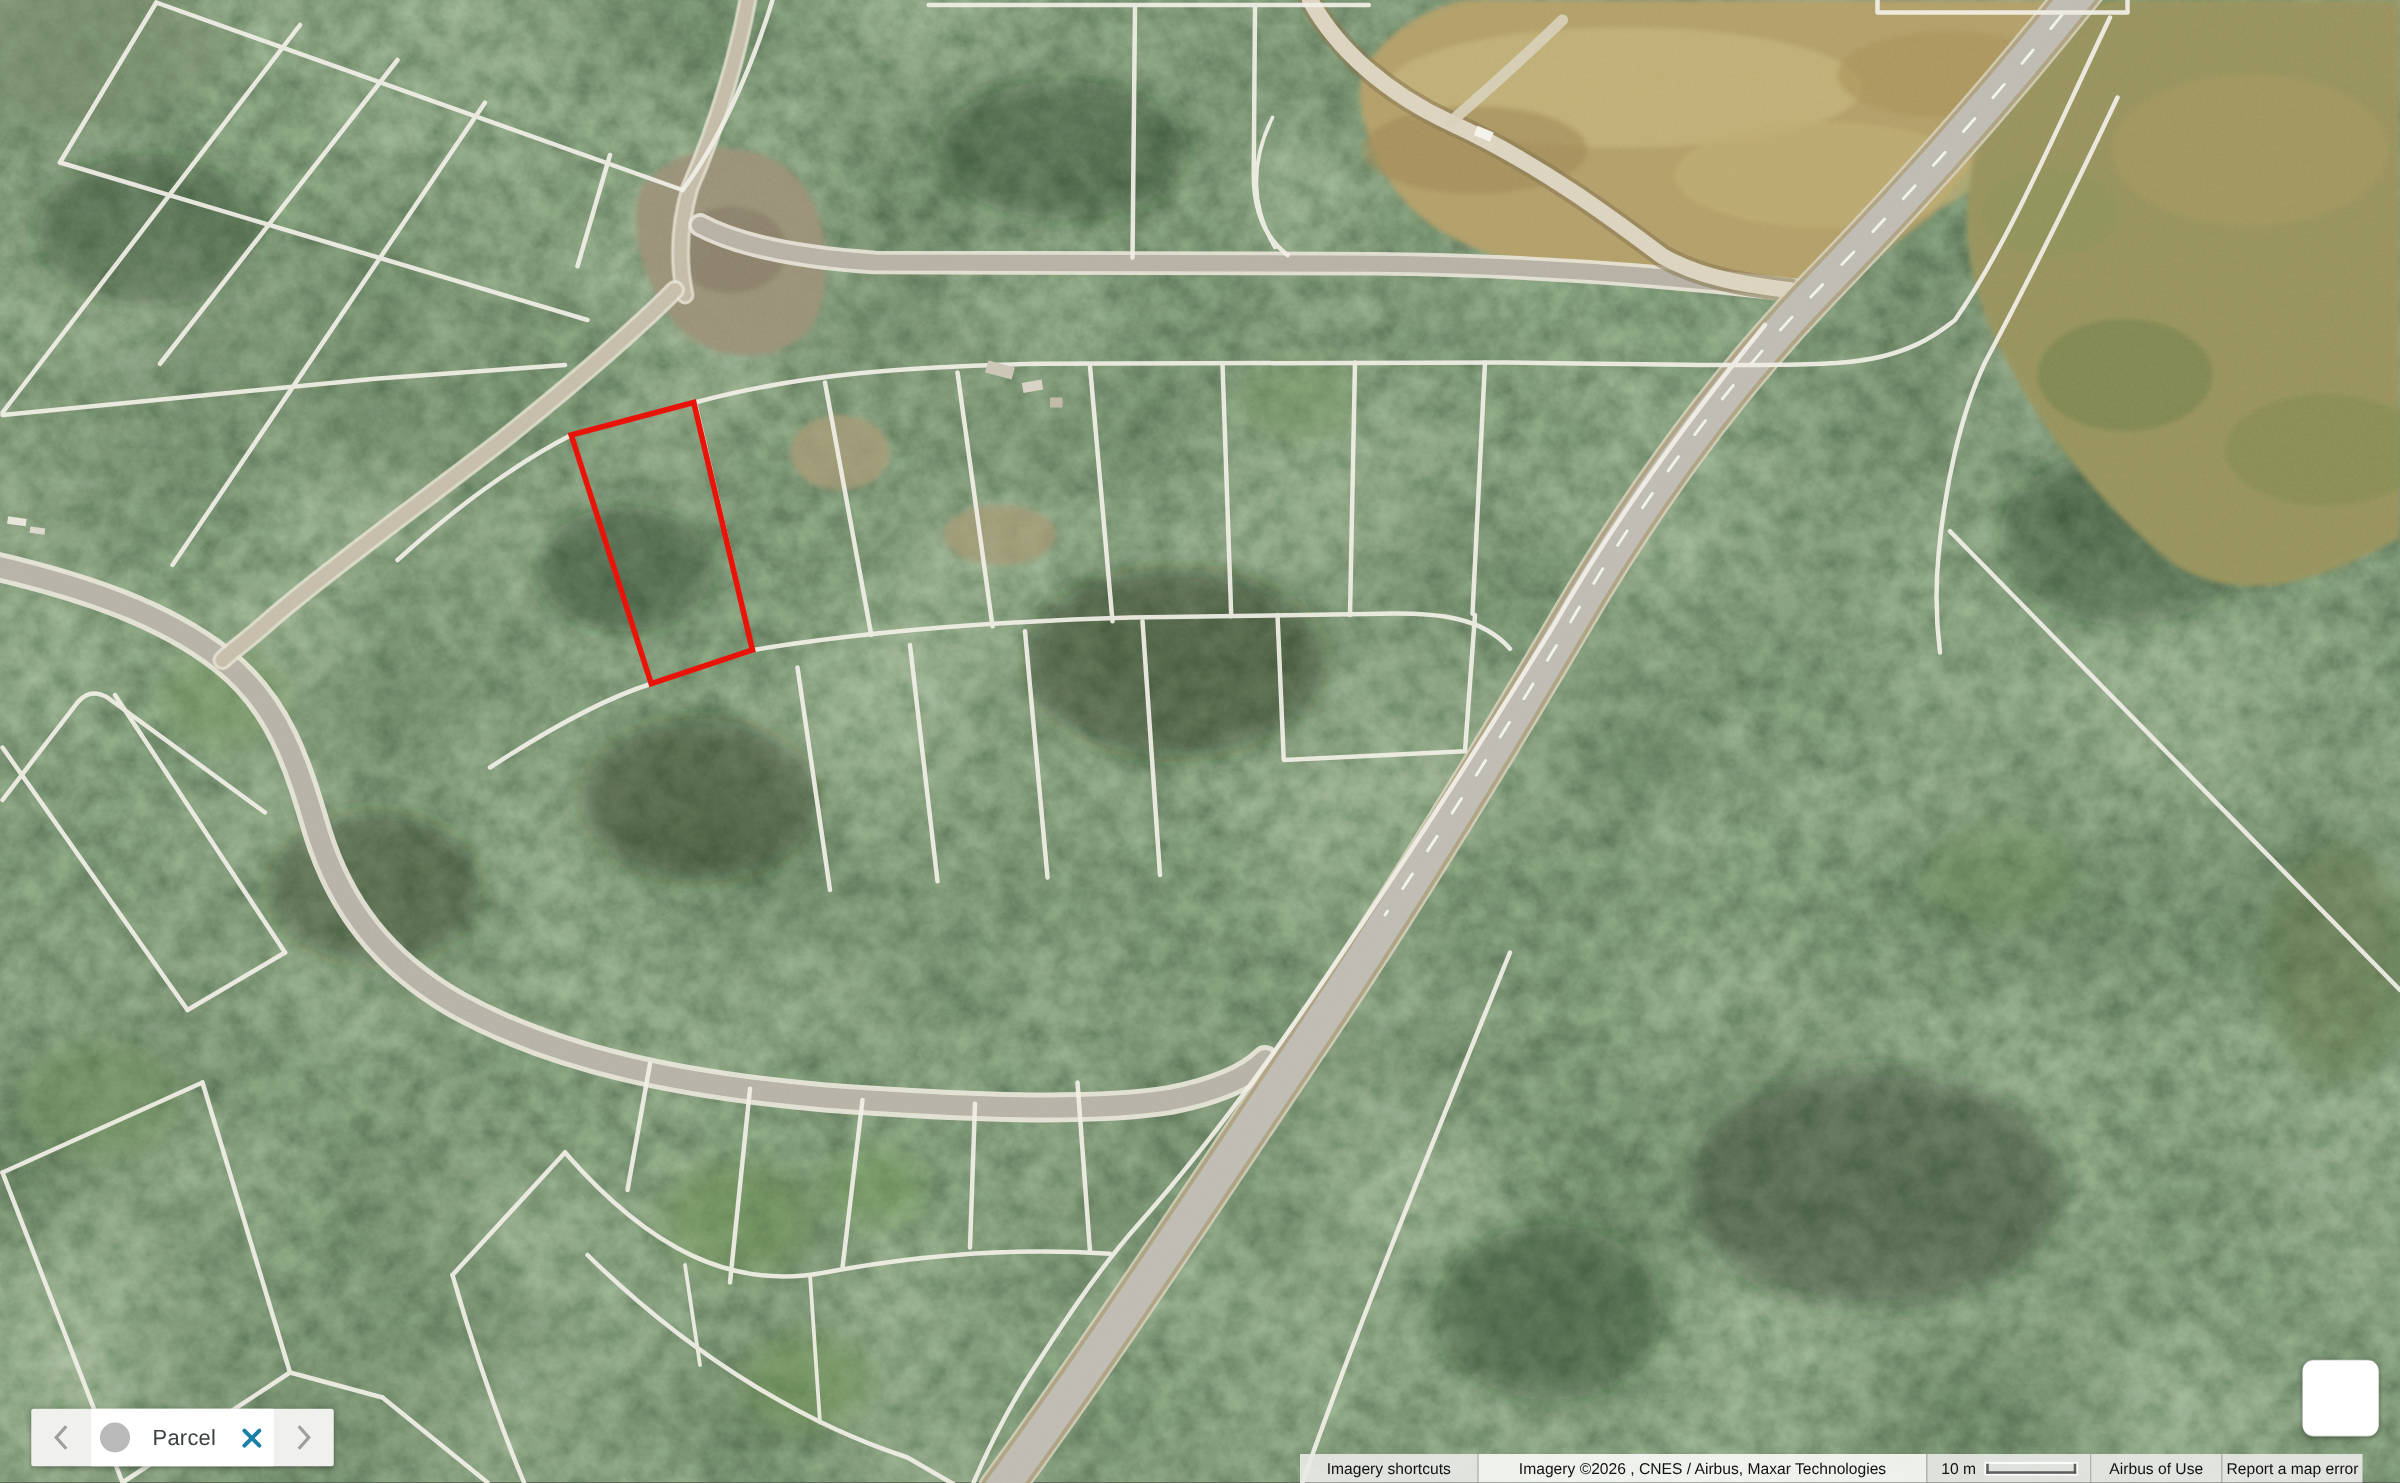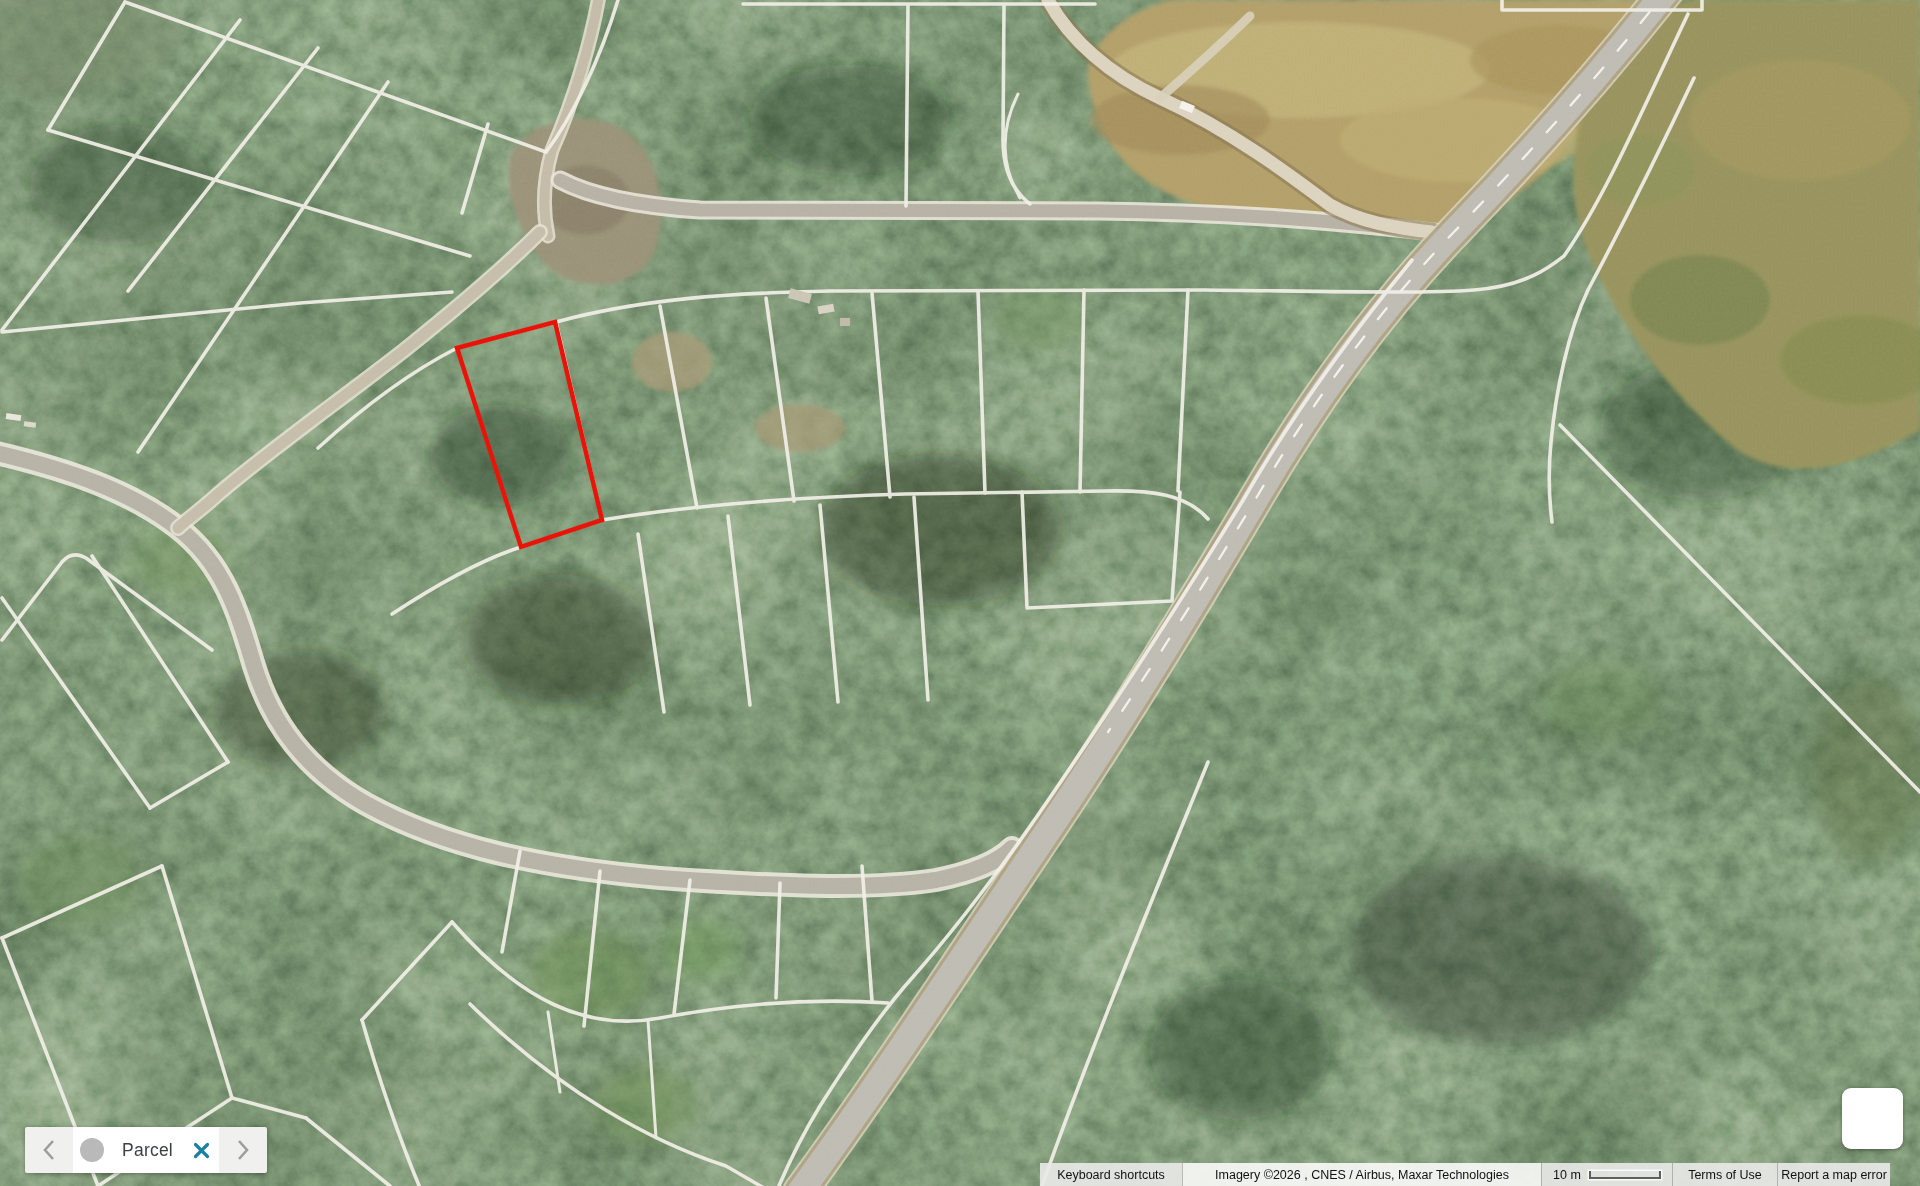--- a/index.html
+++ b/index.html
@@ -270,30 +270,30 @@
       <svg width="16" height="24" viewBox="0 0 16 24">
         <polyline points="4,3 12,12 4,21" fill="none" stroke="#9e9e9e" stroke-width="2.6"></polyline>
       </svg>
     </button>
   </div>
 
   <button class="pegman"></button>
 
   <div class="attr">
     <div class="seg kbd">
-      <button>Keyboard shortcuts</button>
+      <button>Imagery shortcuts</button>
     </div>
     <div class="seg imagery">
       <span>Imagery ©2026 , CNES / Airbus, Maxar Technologies</span>
     </div>
     <div class="seg scale">
       <span>10 m</span>
       <span class="scale-bracket"></span>
     </div>
     <div class="seg terms">
-      <a href="#">Terms of Use</a>
+      <a href="#">Airbus of Use</a>
     </div>
     <div class="seg report">
       <a href="#">Report a map error</a>
     </div>
   </div>
 
 </div>
 
 </body></html>

